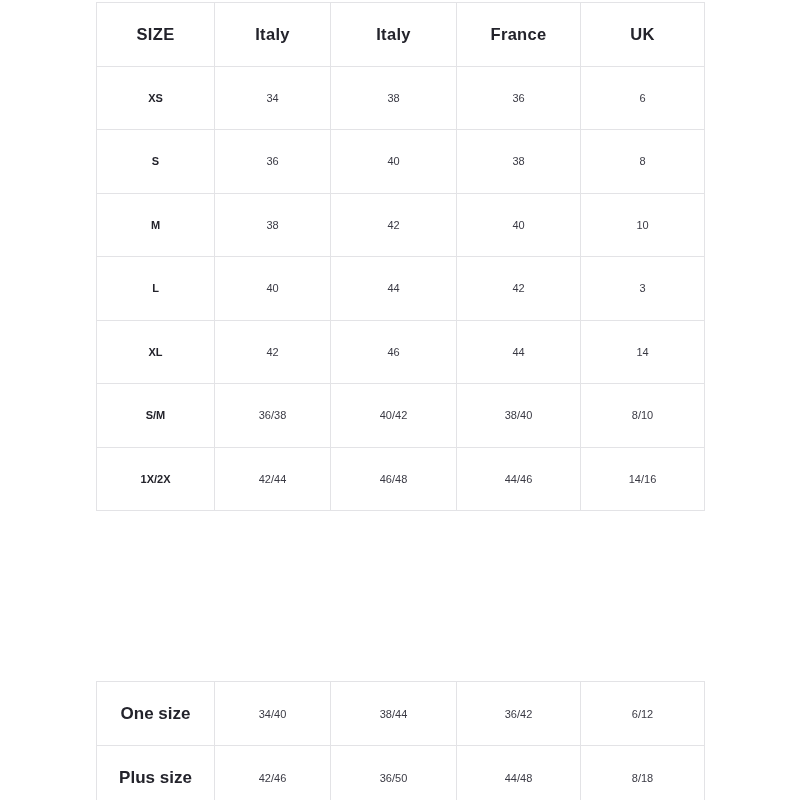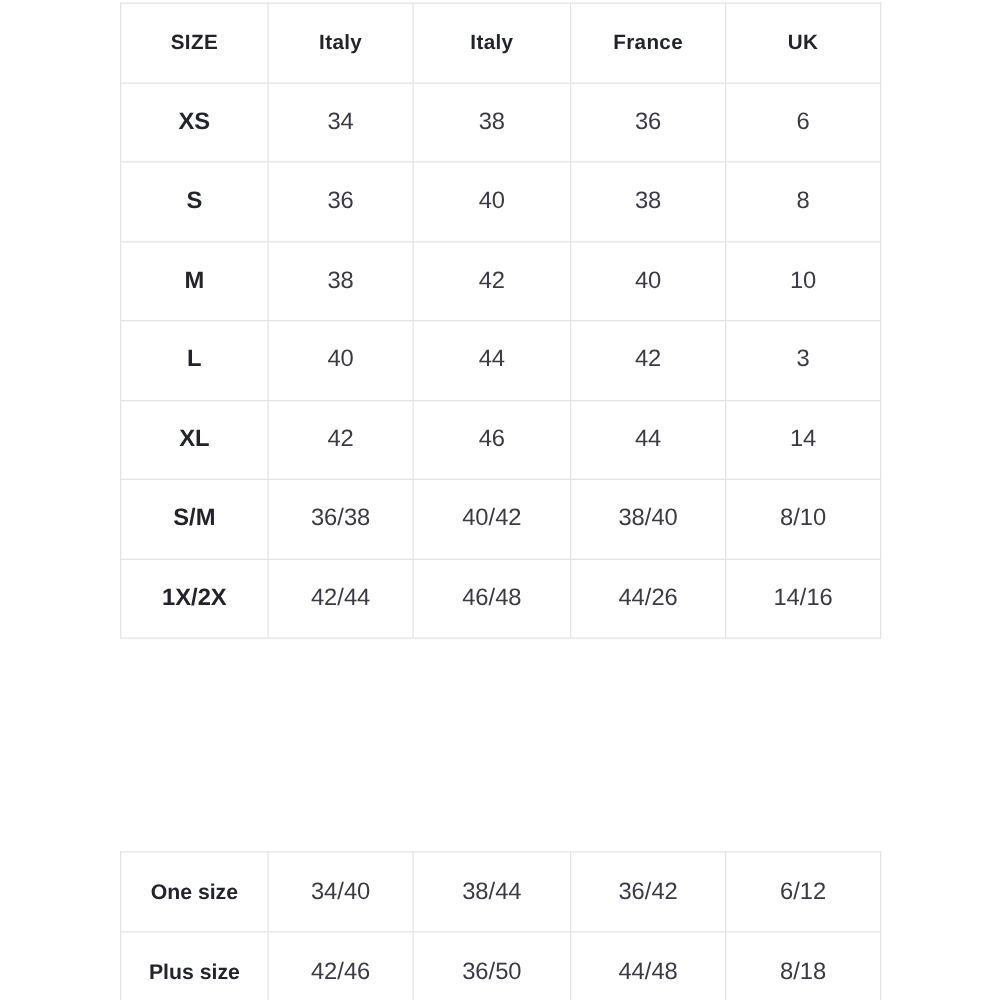--- a/index.html
+++ b/index.html
@@ -25,21 +25,21 @@
     width: 608px;
     border-collapse: collapse;
     table-layout: fixed;
   }
   table.size-table td,
   table.size-table th {
     border: 1px solid #e3e3e6;
     height: 62.5px;
     text-align: center;
     vertical-align: middle;
-    font-size: 19px;
+    font-size: 11px;
     font-weight: 400;
     color: #3a3a44;
     padding: 0;
   }
   table.size-table th {
     font-weight: 700;
     color: #23232b;
     font-size: 16.5px;
     letter-spacing: 0.3px;
   }
@@ -133,21 +133,21 @@
           <td class="rowhead">S/M</td>
           <td>36/38</td>
           <td>40/42</td>
           <td>38/40</td>
           <td>8/10</td>
         </tr>
         <tr>
           <td class="rowhead">1X/2X</td>
           <td>42/44</td>
           <td>46/48</td>
-          <td>44/26</td>
+          <td>44/46</td>
           <td>14/16</td>
         </tr>
       </tbody>
     </table>
   </div>
 
   <div class="second-table-wrap">
     <table class="size-table">
       <colgroup>
         <col class="c1">

